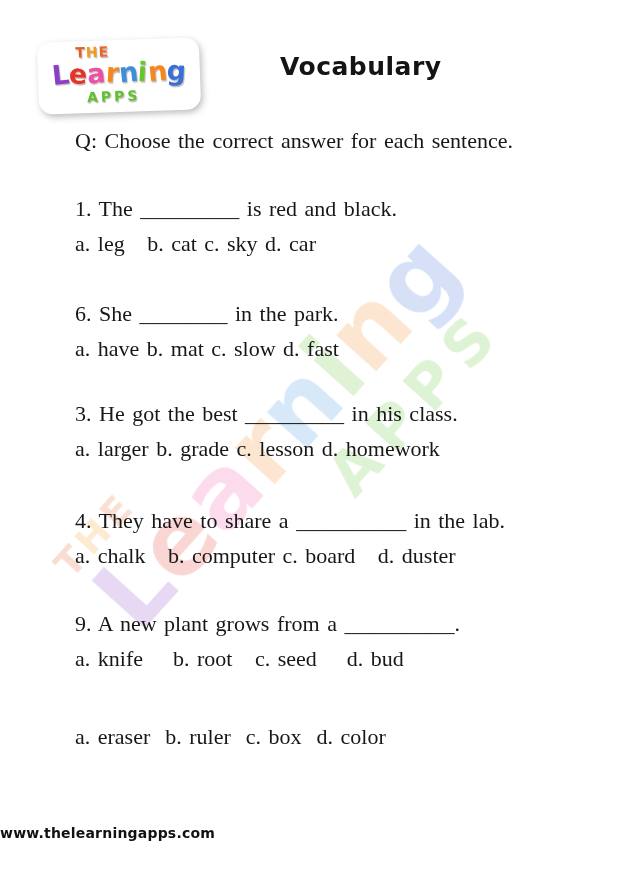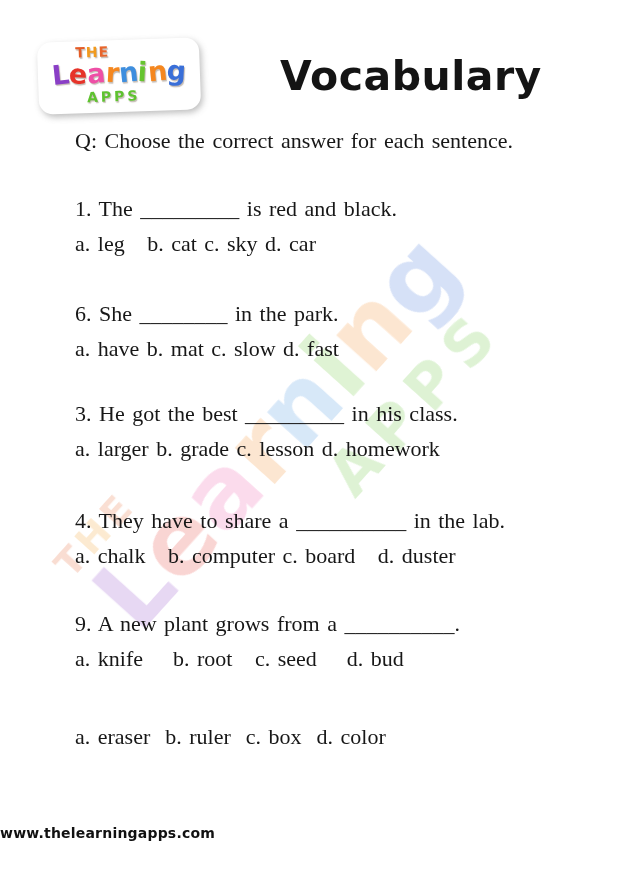--- a/index.html
+++ b/index.html
@@ -63,21 +63,21 @@
   .logo-word span:nth-child(2n+1) { transform:rotate(-4deg); }
   .logo-apps {
     font-size:14px; letter-spacing:3px; line-height:1;
     text-align:right; margin-right:12px; margin-top:-1px;
   }
 
   
   .title {
     position:absolute; top:52px; left:280px; margin:0;
     font-family:"DejaVu Sans", sans-serif;
-    font-weight:bold; font-size:41px; letter-spacing:0.5px;
+    font-weight:bold; font-size:25px; letter-spacing:0.5px;
     color:#141414; z-index:1;
   }
 
   
   .instruction, .prompt, .options {
     font-size:22px; line-height:24px;
     white-space:pre-wrap; word-spacing:2px;
     margin:0;
   }
   .instruction { position:absolute; left:75px; right:28px; top:129px; z-index:1; }

